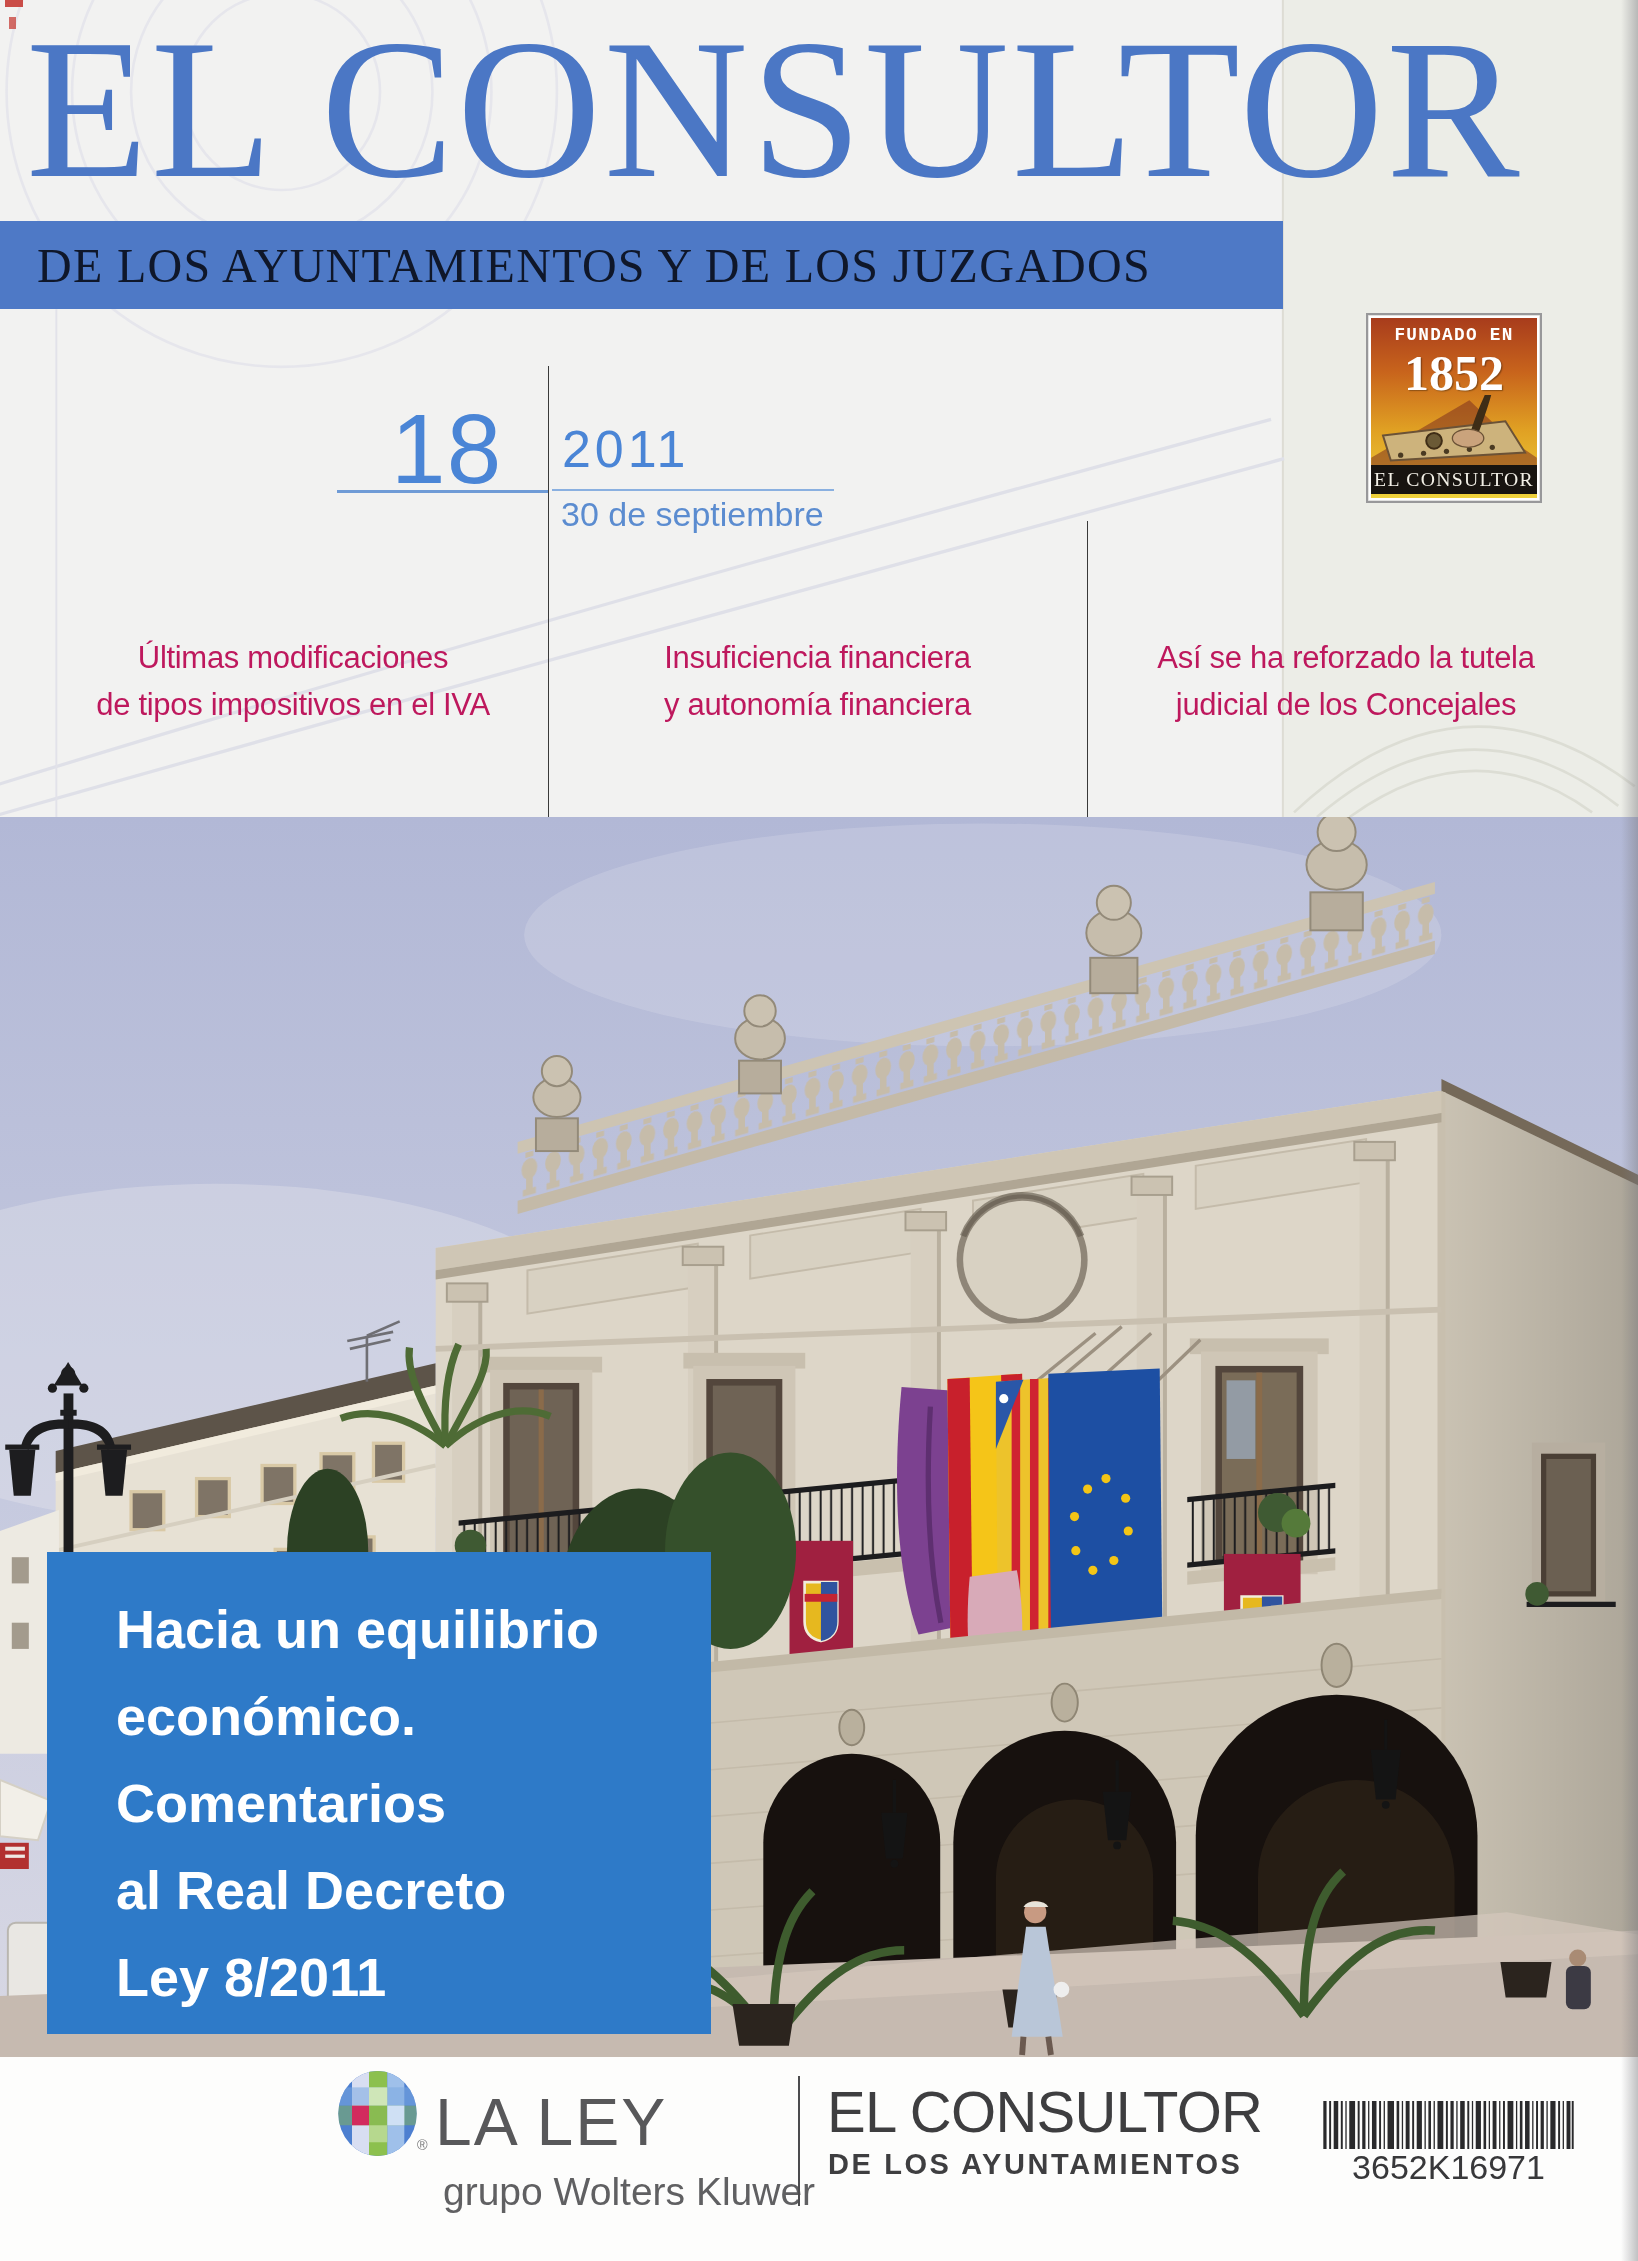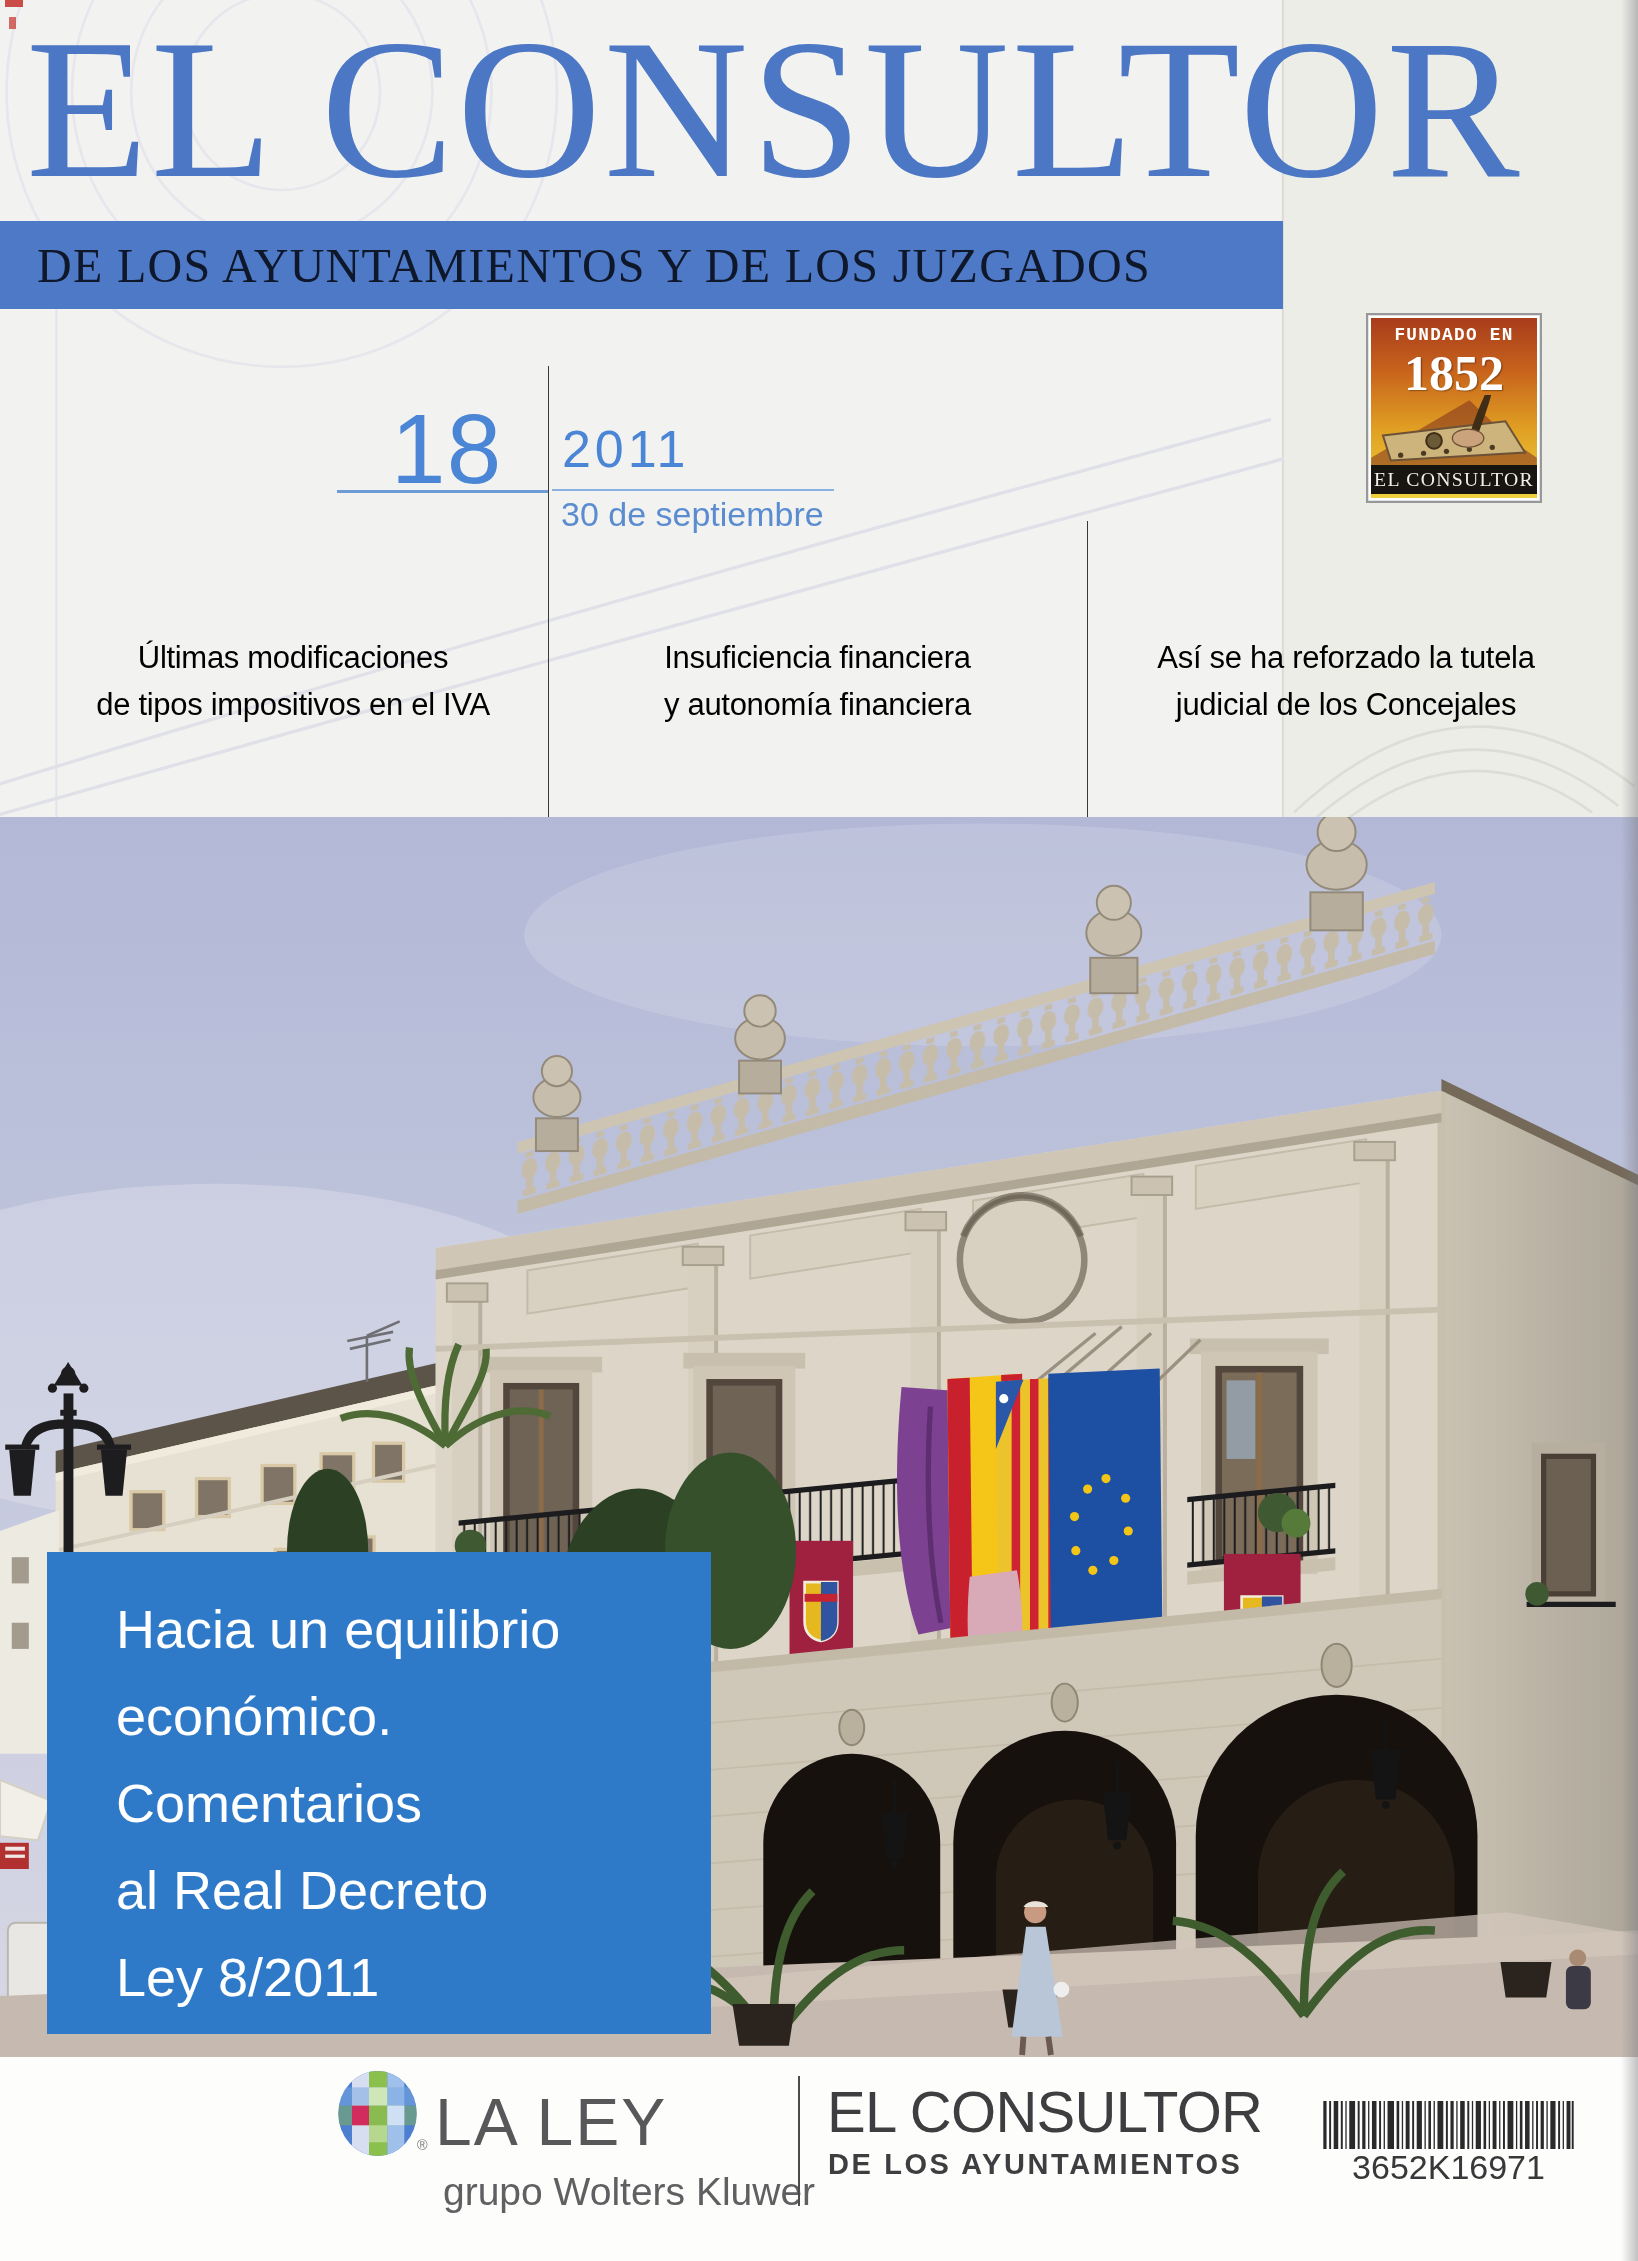--- a/index.html
+++ b/index.html
@@ -29,30 +29,30 @@
   
   .issue-number{left:391px;top:393px;font-size:98px;color:#4a85d6;letter-spacing:1.3px;}
   .issue-year{left:562px;top:419px;font-size:52px;color:#4a85d6;letter-spacing:3.9px;}
   .issue-date{left:561px;top:495px;font-size:34px;color:#5b8cd0;}
   .rule-a{left:337px;top:490px;width:211px;height:2.6px;background:#6f9bd6;}
   .rule-b{left:552px;top:489px;width:282px;height:2px;background:#8ab0e0;}
   .vline{background:#3a3a3a;width:1.3px;}
   #vline-a{left:548px;top:366px;height:455px;}
   #vline-b{left:1087px;top:521px;height:299px;}
   
-  .headline{top:634px;color:#000000;font-size:31px;line-height:47px;text-align:center;letter-spacing:-0.3px;}
+  .headline{top:634px;color:#be185d;font-size:31px;line-height:47px;text-align:center;letter-spacing:-0.3px;}
   #hl1{left:39px;width:508px;}
   #hl2{left:548px;width:539px;}
   #hl3{left:1087px;width:518px;}
   
   #photo{left:0;top:817px;width:1638px;height:1240px;}
   
   .storybox{left:47px;top:1552px;width:664px;height:482px;background:#2e7ac8;}
   .storybox .lines{position:absolute;left:69px;top:34px;color:#fff;font-size:54px;line-height:87px;
-                   font-weight:400;letter-spacing:0;}
+                   font-weight:700;letter-spacing:0;}
   
   .footer{left:0;top:2057px;width:1638px;height:204px;background:#fdfdfc;}
   .laley-name{left:435px;top:2084px;font-size:66px;color:#58585a;letter-spacing:2px;}
   .laley-reg{left:417px;top:2137px;font-size:14.4px;color:#7a7a7c;}
   .laley-group{left:443px;top:2170px;font-size:39px;color:#606062;}
   .foot-divider{left:798px;top:2076px;width:2px;height:130px;background:#4c4c4e;}
   .pub-name{left:827px;top:2078px;font-size:58px;color:#3e3e40;font-weight:400;letter-spacing:-0.7px;}
   .pub-sub{left:828px;top:2148px;font-size:29px;color:#3e3e40;font-weight:700;letter-spacing:2.6px;}
   .barcode-num{left:1322px;top:2148px;width:253px;text-align:center;font-size:34px;color:#38383a;}
   

